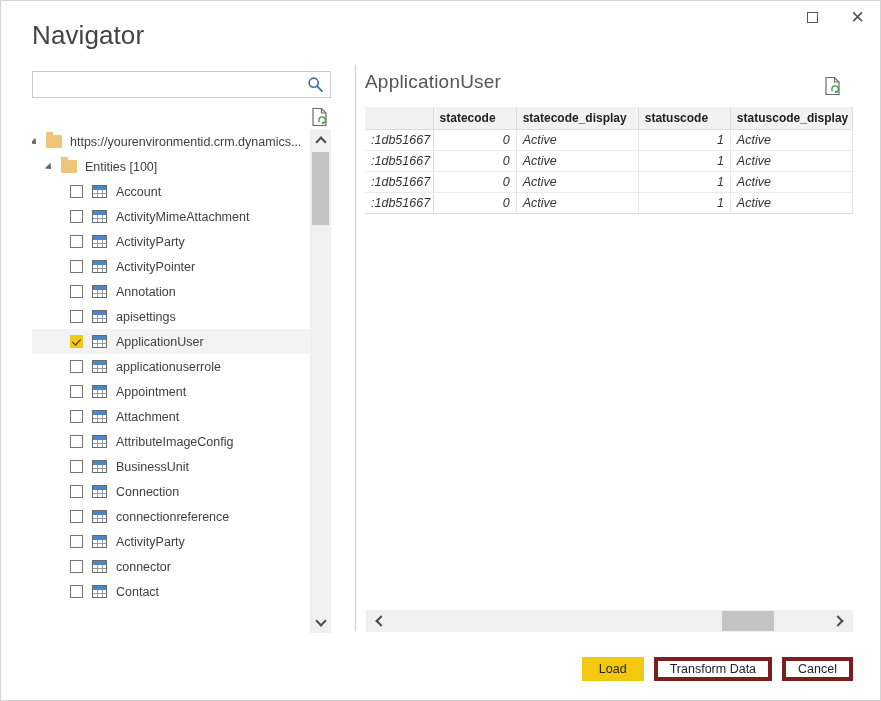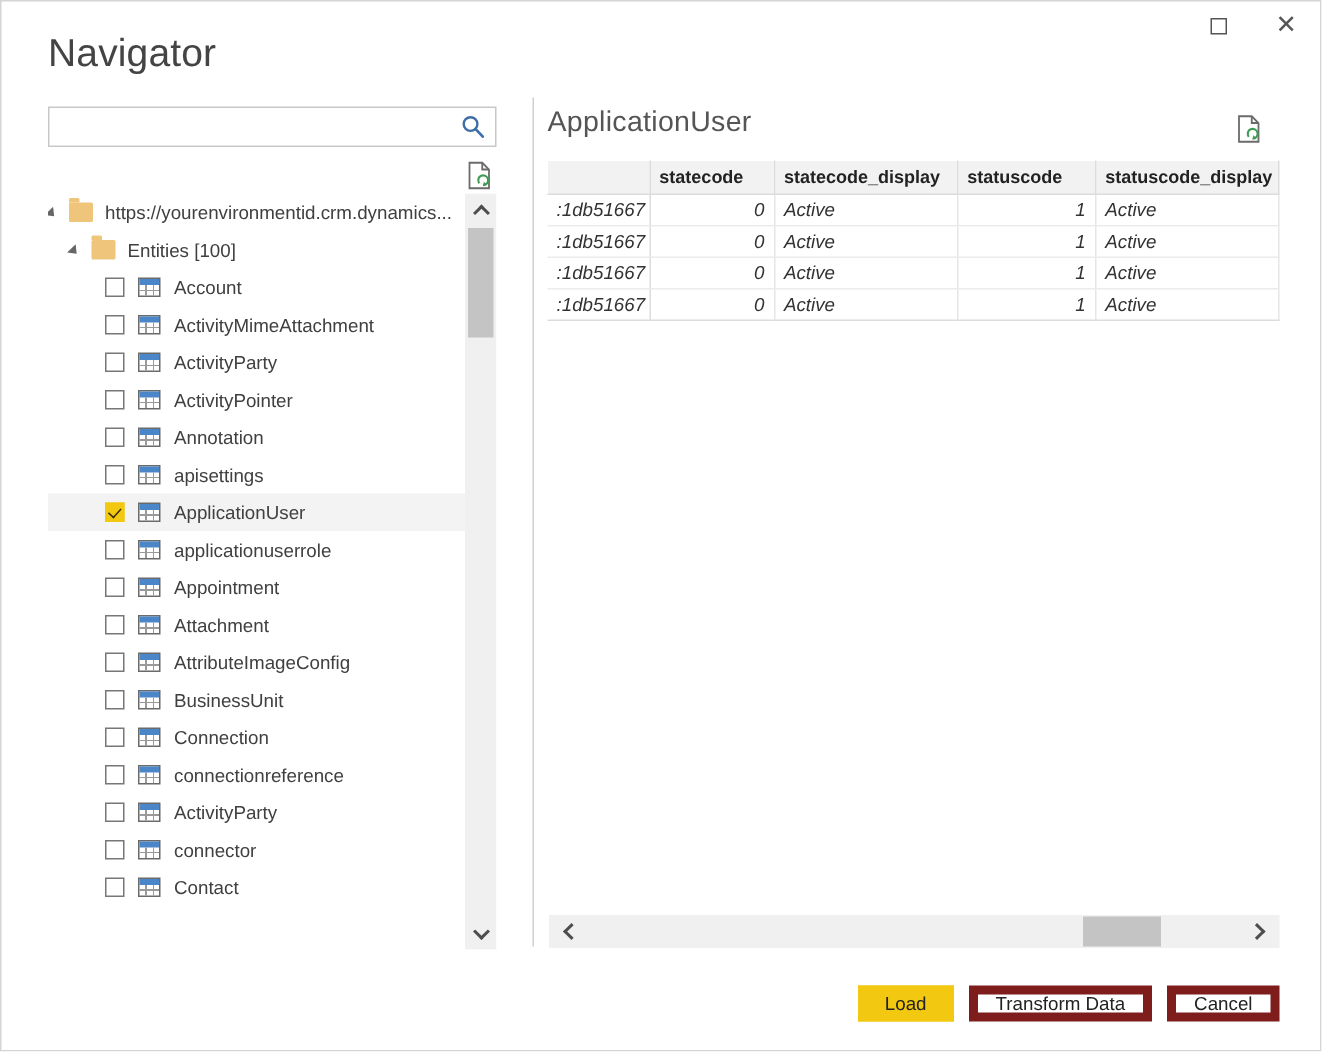--- a/index.html
+++ b/index.html
@@ -222,21 +222,21 @@
     position: absolute; left: 356px; top: 1px; width: 52px; height: 20px;
     background: #c4c4c4;
   }
 
   
   #footer { position: absolute; right: 27px; bottom: 19px; display: flex; gap: 10px; }
   .btn {
     height: 24px; min-width: 66px; padding: 0 12px;
     display: flex; align-items: center; justify-content: center;
     font-size: 12.5px; color: #222; cursor: default;
-    border: 6px solid #7f1d1d; background: #fff;
+    border: 4px solid #7f1d1d; background: #fff;
     font-family: "Liberation Sans", sans-serif;
   }
   .btn.primary { background: #f2c811; border-color: #f2c811; min-width: 62px; }
 </style>
 </head>
 <body>
 
 <div id="window">
 
   <div id="titlebar">

